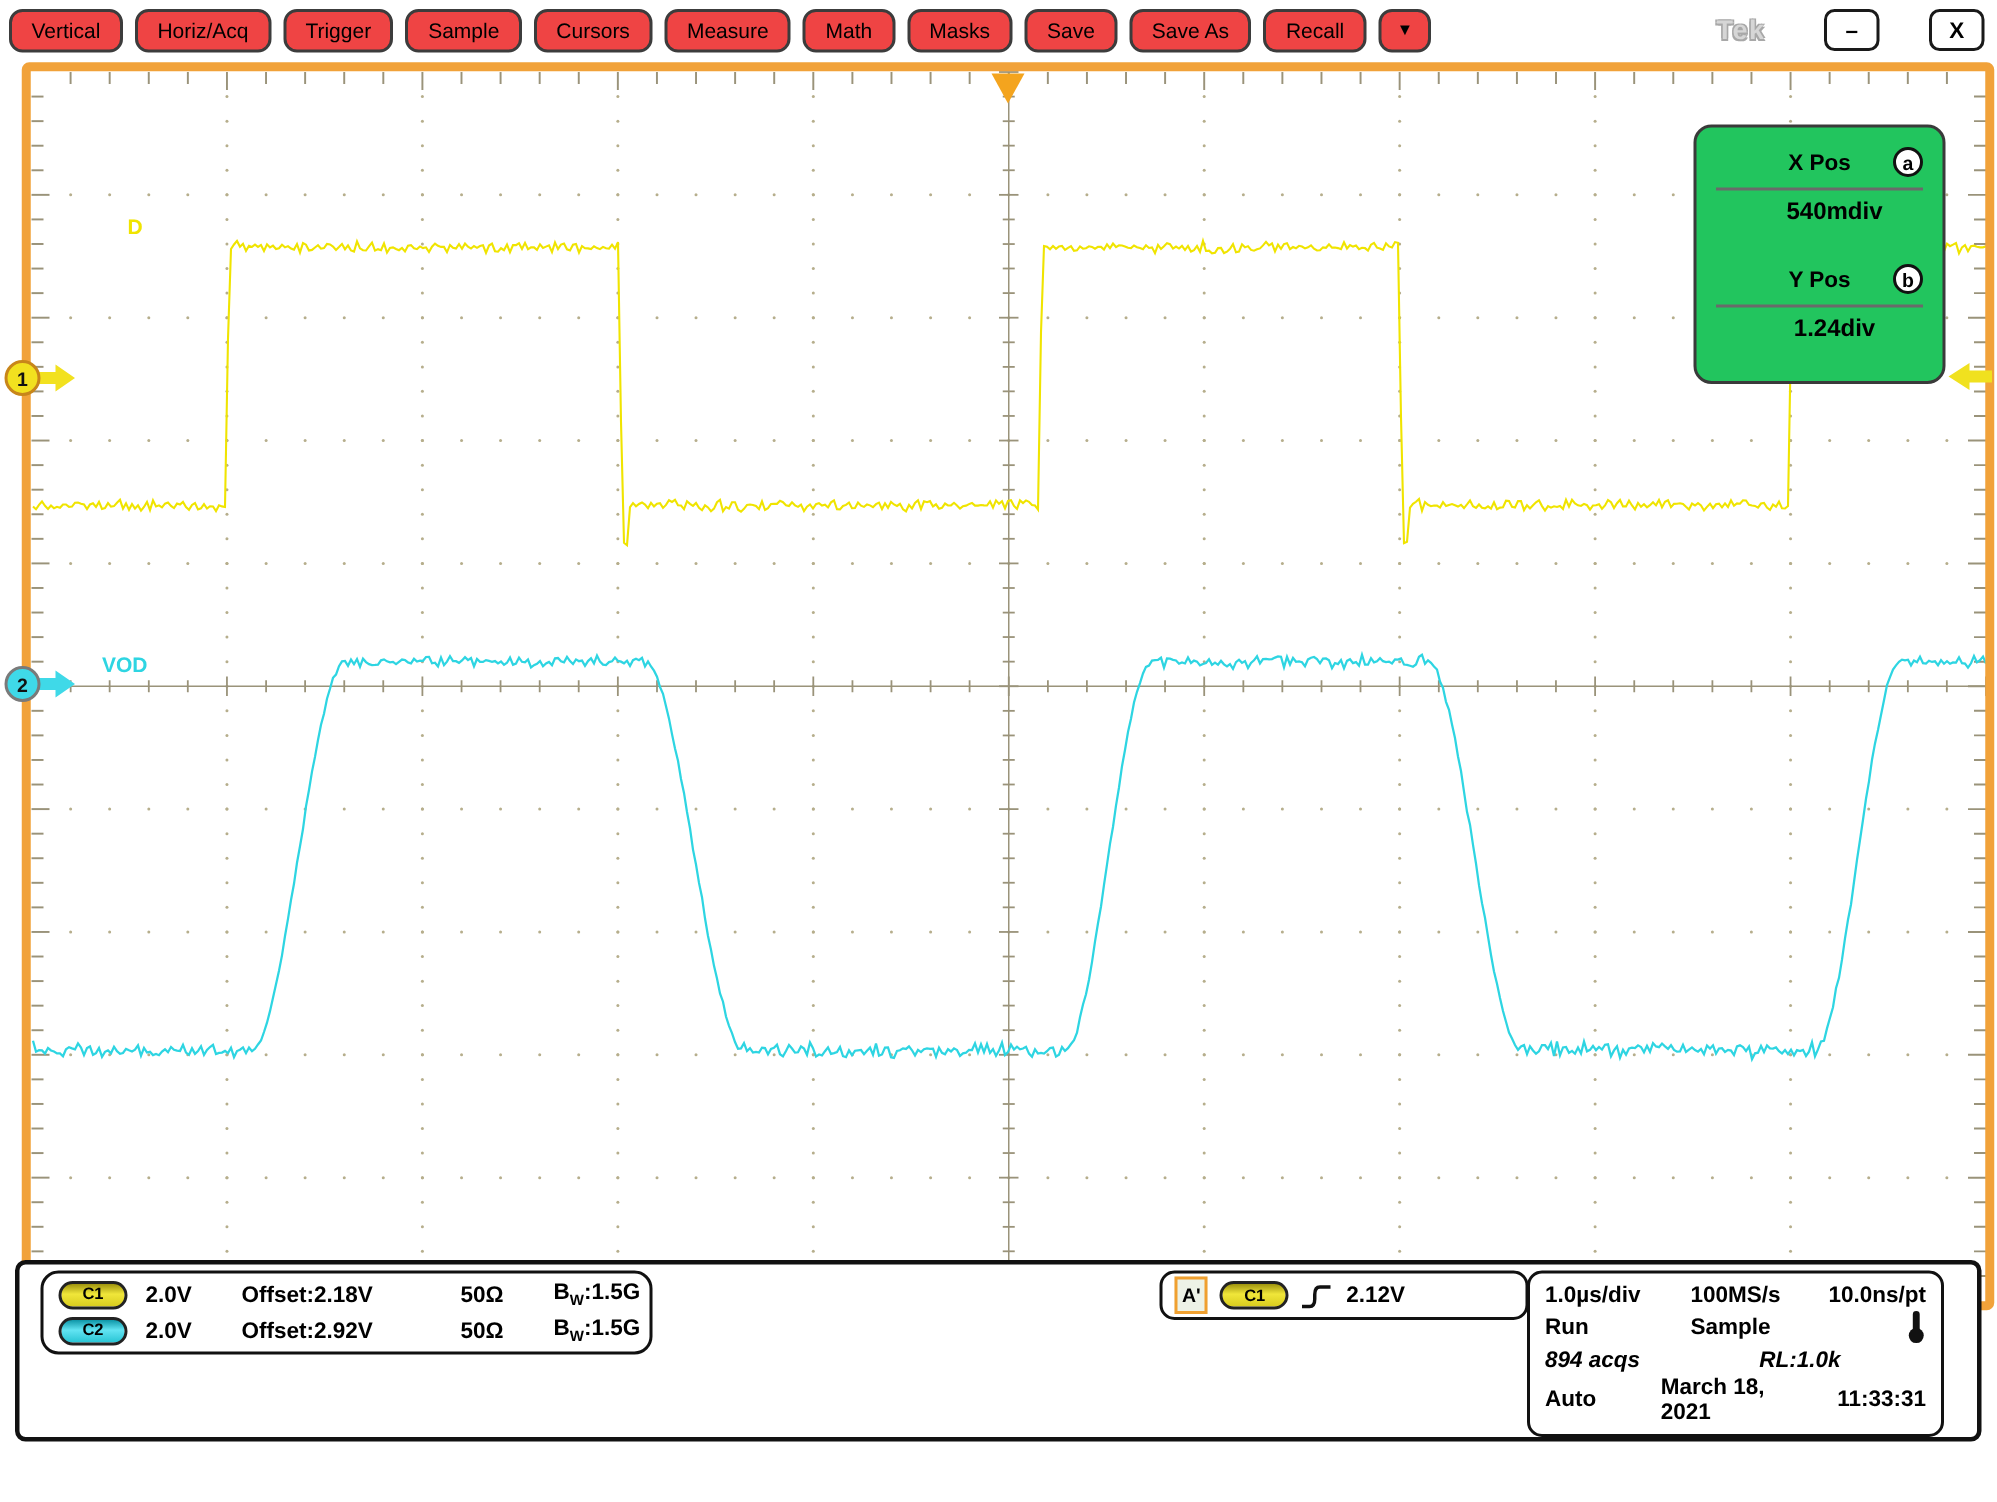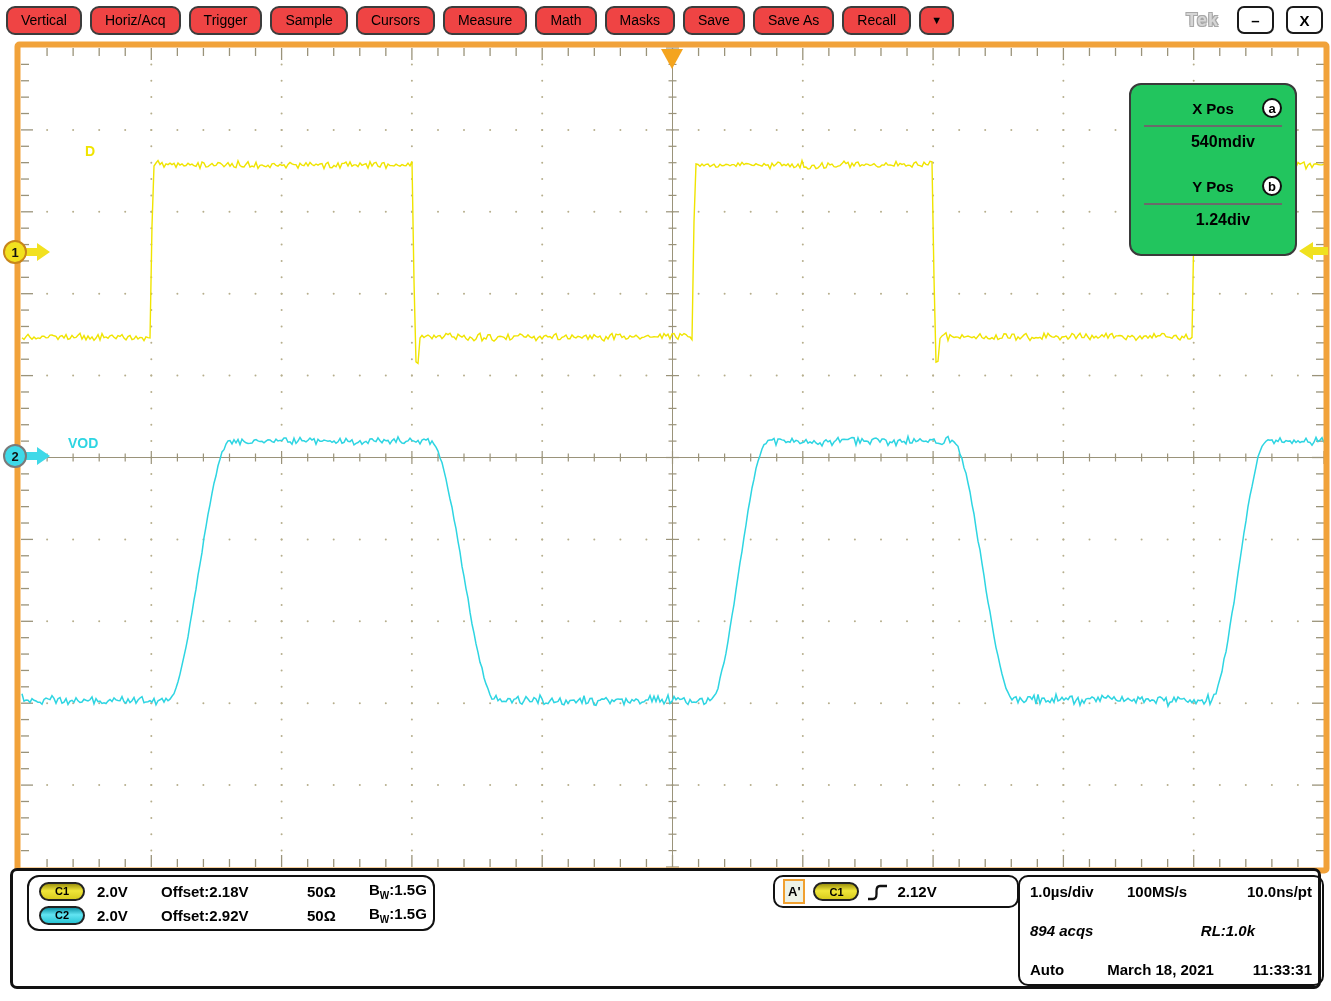--- a/index.html
+++ b/index.html
@@ -5,21 +5,21 @@
   html,body{margin:0;padding:0;background:#fff;}
   body{width:1331px;height:1001px;position:relative;overflow:hidden;
        font-family:"Liberation Sans",sans-serif;color:#000;}
   
   .titlebar{position:absolute;left:6px;top:4px;right:8px;height:32px;
             display:flex;align-items:center;gap:8px;z-index:5;}
   .menu-btn{background:#ef4444;border:2px solid #3c3c3c;border-radius:9px;
             padding:4px 13px;font:14px "Liberation Sans",sans-serif;color:#000;
             white-space:nowrap;cursor:default;line-height:17px;}
   .menu-btn.more{padding:4px 10px;font-size:11px;}
-  .win-group{margin-left:auto;display:flex;align-items:center;gap:12px;}
+  .win-group{margin-left:auto;display:flex;align-items:center;gap:33px;}
   .tek-logo{font:bold 18px "Liberation Sans",sans-serif;color:#d6d6d6;
             letter-spacing:1px;margin-right:6px;
             text-shadow:-1px -1px 0 #a8a8a8,1px -1px 0 #a8a8a8,-1px 1px 0 #a8a8a8,1px 1px 0 #a8a8a8;}
   .win-btn{width:37px;height:28px;background:#fff;border:2px solid #1a1a1a;border-radius:7px;
            display:flex;align-items:center;justify-content:center;
            font:bold 15px "Liberation Sans",sans-serif;}
   
   #scope-svg{position:absolute;left:0;top:0;z-index:1;}
   
   .pos-box{position:absolute;left:1129px;top:83px;width:168px;height:173px;
@@ -27,40 +27,40 @@
            box-sizing:border-box;}
   .pos-row{position:relative;text-align:center;font:bold 15px "Liberation Sans",sans-serif;
            margin-top:13px;height:22px;line-height:22px;}
   .pos-row .circ{position:absolute;right:13px;top:0;width:20px;height:20px;border:2px solid #111;
            border-radius:50%;display:flex;align-items:center;justify-content:center;
            font:bold 13px "Liberation Sans",sans-serif;box-sizing:border-box;background:#fff;}
   .pos-sep{height:2px;background:#6a6a6a;margin:5px 13px 6px 13px;}
   .pos-val{text-align:center;font:bold 16px "Liberation Sans",sans-serif;padding-left:20px;}
   .pos-gap{height:12px;}
   
-  .bottom{position:absolute;left:10px;top:868px;width:1311px;height:121px;
+  .bottom{position:absolute;left:10px;top:840px;width:1311px;height:121px;
           border:3px solid #111;border-radius:7px;background:#fff;z-index:4;box-sizing:border-box;}
   .ch-box{position:absolute;left:14px;top:4px;width:408px;height:56px;
           border:2.5px solid #111;border-radius:12px;box-sizing:border-box;
           display:flex;flex-direction:column;justify-content:space-around;padding:2px 0 2px 10px;}
   .ch-row{display:grid;grid-template-columns:58px 64px 146px 62px auto;align-items:center;
           font:bold 15px "Liberation Sans",sans-serif;}
   .pill{width:46px;height:19px;border:2px solid #222;border-radius:11px;
         display:flex;align-items:center;justify-content:center;box-sizing:border-box;
         font:bold 11px "Liberation Sans",sans-serif;color:#000;}
   .pill-c1{background:linear-gradient(180deg,#9f940e 0%,#f0e63a 45%,#d8cc1e 100%);}
   .pill-c2{background:linear-gradient(180deg,#0e96a8 0%,#62e4f2 45%,#28c4d4 100%);}
   .bw sub{font-size:10px;}
   .trig-box{position:absolute;left:760px;top:4px;width:246px;height:33px;
             border:2.5px solid #111;border-radius:10px;box-sizing:border-box;
             display:flex;align-items:center;gap:8px;padding:0 8px;
             font:bold 15px "Liberation Sans",sans-serif;}
   .abadge{border:2px solid #f0a030;background:#edf2e6;height:21px;padding:0 3px;
           display:flex;align-items:center;font:bold 13px "Liberation Sans",sans-serif;}
-  .acq-box{position:absolute;left:1005px;top:4px;width:306px;height:111px;
+  .acq-box{position:absolute;left:1005px;top:4px;width:278px;height:111px;
            border:2.5px solid #111;border-radius:10px;box-sizing:border-box;
            display:flex;flex-direction:column;justify-content:space-between;
            padding:6px 10px;font:bold 15px "Liberation Sans",sans-serif;}
   .acq-r1,.acq-r2{display:grid;grid-template-columns:97px 1fr auto;align-items:center;}
   .acq-r3{display:grid;grid-template-columns:1fr auto;align-items:center;font-style:italic;}
   .acq-r3 .rl{margin-right:57px;}
   .acq-r4{display:flex;align-items:center;gap:27px;}
   .acq-r4 .date{margin-left:16px;}
   .acq-r4 .time{margin-left:auto;}
 </style>
@@ -1235,20 +1235,28 @@
     </svg>
     <span>2.12V</span>
   </div>
 
   <div class="acq-box">
     <div class="acq-r1">
       <span>1.0µs/div</span>
       <span>100MS/s</span>
       <span>10.0ns/pt</span>
     </div>
+    <div class="acq-r2">
+      <span>Run</span>
+      <span>Sample</span>
+      <svg width="13" height="23" viewBox="0 0 13 23">
+        <rect x="4.2" y="1" width="4.6" height="14" rx="2.3" fill="#111"></rect>
+        <circle cx="6.5" cy="17.4" r="5" fill="#111"></circle>
+      </svg>
+    </div>
     <div class="acq-r3">
       <span>894 acqs</span>
       <span class="rl">RL:1.0k</span>
     </div>
     <div class="acq-r4">
       <span>Auto</span>
       <span class="date">March 18, 2021</span>
       <span class="time">11:33:31</span>
     </div>
   </div>

